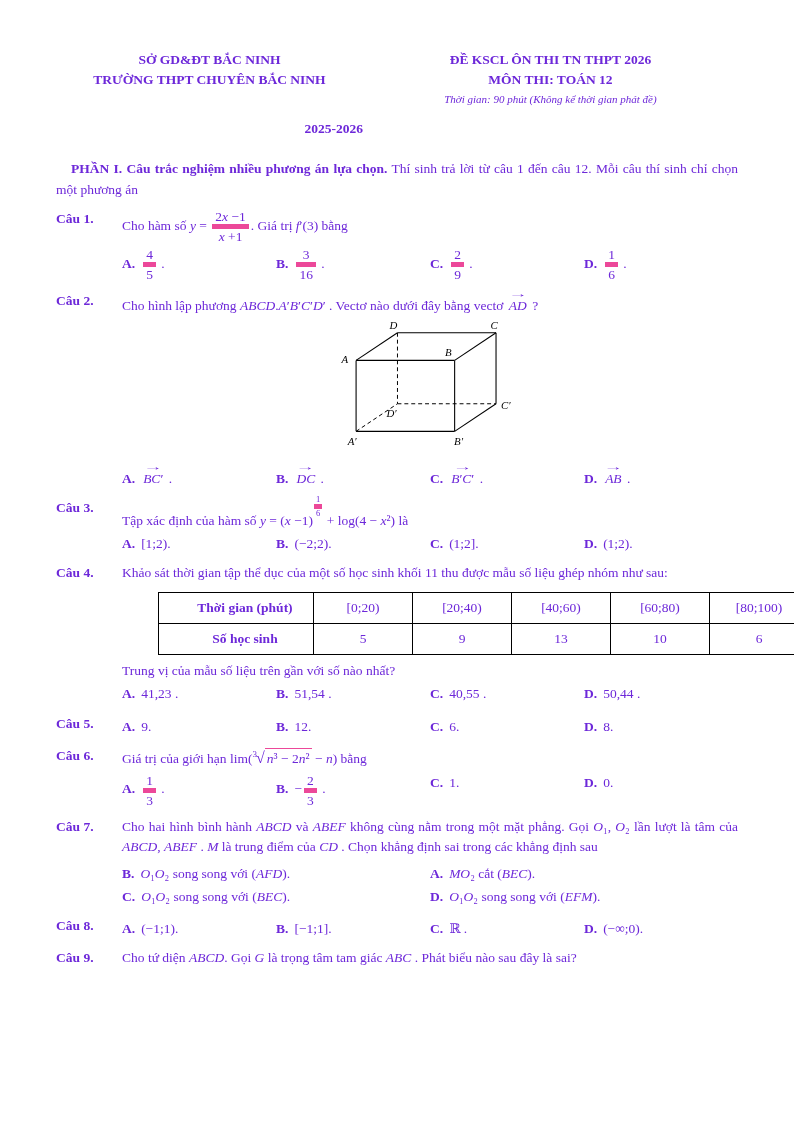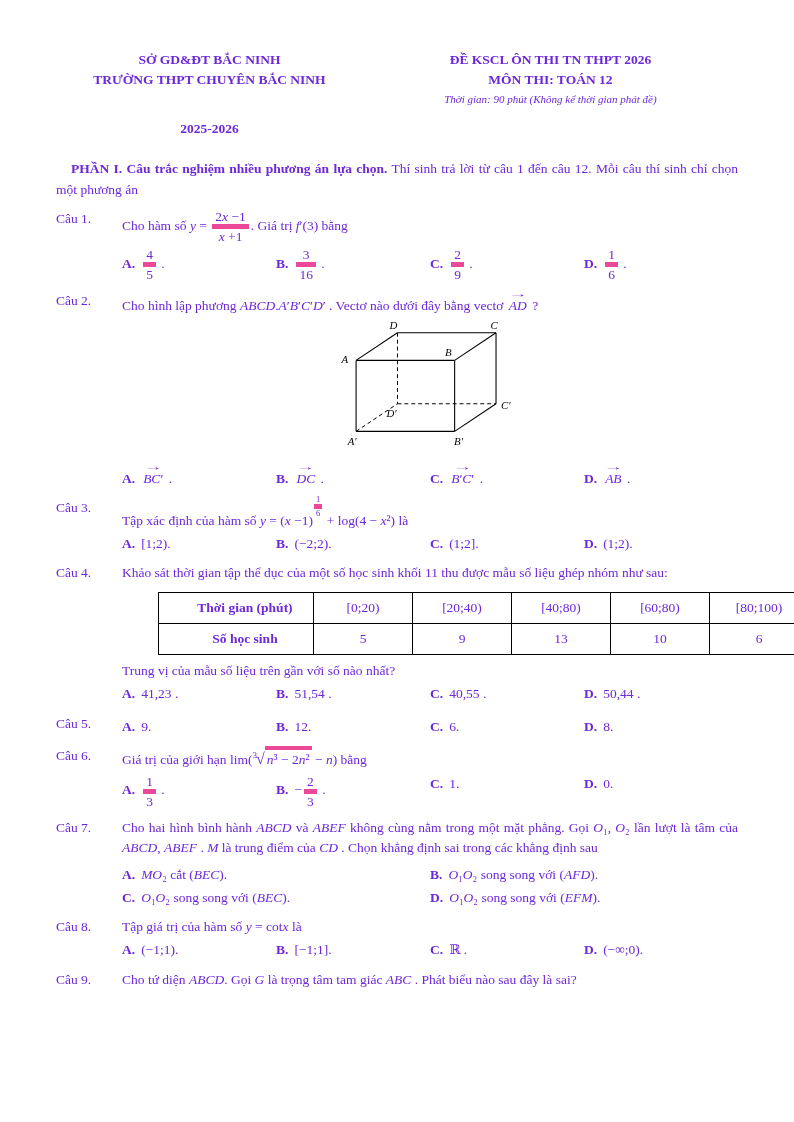--- a/index.html
+++ b/index.html
@@ -7,27 +7,27 @@
     width:794px; min-height:1122px; margin:0 auto; background:#fff;
     padding:50px 56px 30px 56px; box-sizing:border-box;
     font-family:"Liberation Serif","DejaVu Serif",serif;
     font-size:13.5px; line-height:1.5; color:#6d28d9;
   }
   
   .header { display:flex; }
   .header-left { width:45%; text-align:center; font-weight:bold; }
   .header-right { width:55%; text-align:center; font-weight:bold; }
   .header-right .time { font-weight:normal; font-style:italic; font-size:11px; }
-  .school-year { width:45%; text-align:center; font-weight:bold; margin-top:12px; }
+  .school-year { width:45%; text-align:right; font-weight:bold; margin-top:12px; }
   
   .part-intro { margin:20px 0 0 0; text-align:justify; }
   .part-title { font-weight:bold;margin-left:15px; }
   
   .question { display:flex; align-items:flex-start; margin-top:9px; }
-  .q-label { flex:0 0 66px; width:66px; font-weight:normal; }
+  .q-label { flex:0 0 66px; width:66px; font-weight:bold; }
   .q-body { flex:1; min-width:0; }
   .q-text { text-align:justify; }
   .options { display:flex; flex-wrap:wrap; margin-top:3px; }
   .options.cols-4 > .option { width:25%; }
   .options.cols-2 > .option { width:50%; margin-top:3px; }
   .option { white-space:nowrap; }
   .opt-label { font-weight:bold; margin-right:6px; }
   
   .it { font-style:italic; }
   .fn { font-style:normal; }
@@ -35,21 +35,21 @@
   .frac .num { display:block; border-bottom:5px solid #ec4899; padding:0 3px; }
   .frac .den { display:block; padding:0 3px; }
   .supfrac { font-size:8.5px; line-height:1.1; vertical-align:super; position:relative; top:-3px; margin:0 1px; }
   .supfrac .num { padding:0 2px; }
   .supfrac .den { padding:0 2px; }
   .vec { display:inline-block; text-align:center; margin:0 2px; line-height:1; }
   .vec-arrow { display:block; font-size:10px; line-height:0.55; transform:scaleX(1.9); margin-bottom:1px; }
   .vec-body { display:block; line-height:1.15; }
   .root-deg { font-size:9px; position:relative; top:-6px; margin-right:-1px; }
   .root-sign { font-size:16px; }
-  .radicand { display:inline-block; border-top:4px solid #ec4899; padding:0 2px; }
+  .radicand { display:inline-block; border-top:1px solid #ec4899; padding:0 2px; }
   
   .table-wrap { margin:8px 0 6px 36px; }
   table.data { border-collapse:collapse; }
   table.data td { border:1px solid #000; padding:5px 10px; text-align:center; min-width:78px; }
   table.data td.rowhead { font-weight:bold; min-width:116px;padding-left:28px; }
   
   .figure { text-align:center; margin:3px 0 2px 0; }
   .figure svg text { font-family:"Liberation Serif","DejaVu Serif",serif; font-size:11px; font-style:italic; fill:#000; }
   .figure svg line { stroke:#000; stroke-width:1.1; }
   .figure svg line.hidden-edge { stroke-dasharray:4 3; stroke-width:1; }
@@ -141,21 +141,21 @@
     <div class="q-label">Câu 4.</div>
     <div class="q-body">
       <div class="q-text">Khảo sát thời gian tập thể dục của một số học sinh khối 11 thu được mẫu số liệu ghép nhóm như sau:</div>
       <div class="table-wrap">
         <table class="data">
           <tbody>
               <tr>
             <td class="rowhead">Thời gian (phút)</td>
             <td>[0;20)</td>
             <td>[20;40)</td>
-            <td>[40;80)</td>
+            <td>[40;60)</td>
             <td>[60;80)</td>
             <td>[80;100)</td>
           </tr>
           <tr>
             <td class="rowhead">Số học sinh</td>
             <td>5</td>
             <td>9</td>
             <td>13</td>
             <td>10</td>
             <td>6</td>
@@ -196,32 +196,31 @@
         <div class="option"><span class="opt-label">D.</span><span><span>0.</span></span></div>
       </div>
     </div>
   </div>
 
   <div class="question">
     <div class="q-label">Câu 7.</div>
     <div class="q-body">
       <div class="q-text"><span>Cho hai hình bình hành </span><span class="math"><span class="it">ABCD</span></span><span> và </span><span class="math"><span class="it">ABEF</span></span><span> không cùng nằm trong một mặt phẳng. Gọi </span><span class="math"><span class="it">O</span><span>₁, </span><span class="it">O</span><span>₂</span></span><span> lần lượt là tâm của </span><span class="math"><span class="it">ABCD</span><span>, </span><span class="it">ABEF</span></span><span> . </span><span class="math"><span class="it">M</span></span><span> là trung điểm của </span><span class="math"><span class="it">CD</span></span><span> . Chọn khẳng định sai trong các khẳng định sau</span></div>
       <div class="options cols-2">
+        <div class="option"><span class="opt-label">B.</span><span><span class="math"><span class="it">O</span><span>₁</span><span class="it">O</span><span>₂</span></span><span> song song với </span><span class="math"><span>(</span><span class="it">AFD</span><span>)</span></span><span>.</span></span></div>
         <div class="option"><span class="opt-label">A.</span><span><span class="math"><span class="it">MO</span><span>₂</span></span><span> cắt </span><span class="math"><span>(</span><span class="it">BEC</span><span>)</span></span><span>.</span></span></div>
-        <div class="option"><span class="opt-label">B.</span><span><span class="math"><span class="it">O</span><span>₁</span><span class="it">O</span><span>₂</span></span><span> song song với </span><span class="math"><span>(</span><span class="it">AFD</span><span>)</span></span><span>.</span></span></div>
         <div class="option"><span class="opt-label">C.</span><span><span class="math"><span class="it">O</span><span>₁</span><span class="it">O</span><span>₂</span></span><span> song song với </span><span class="math"><span>(</span><span class="it">BEC</span><span>)</span></span><span>.</span></span></div>
         <div class="option"><span class="opt-label">D.</span><span><span class="math"><span class="it">O</span><span>₁</span><span class="it">O</span><span>₂</span></span><span> song song với </span><span class="math"><span>(</span><span class="it">EFM</span><span>)</span></span><span>.</span></span></div>
       </div>
     </div>
   </div>
 
   <div class="question">
     <div class="q-label">Câu 8.</div>
     <div class="q-body">
-      <div class="q-text"><span>Tập giá trị của hàm số </span><span class="math"><span class="it">y</span><span> = </span></span><span class="fn">cot</span><span class="math"><span class="it">x</span></span><span> là</span></div>
       <div class="options cols-4">
         <div class="option"><span class="opt-label">A.</span><span><span>(−1;1).</span></span></div>
         <div class="option"><span class="opt-label">B.</span><span><span>[−1;1].</span></span></div>
         <div class="option"><span class="opt-label">C.</span><span><span>ℝ .</span></span></div>
         <div class="option"><span class="opt-label">D.</span><span><span>(−∞;0).</span></span></div>
       </div>
     </div>
   </div>
 
   <div class="question">

